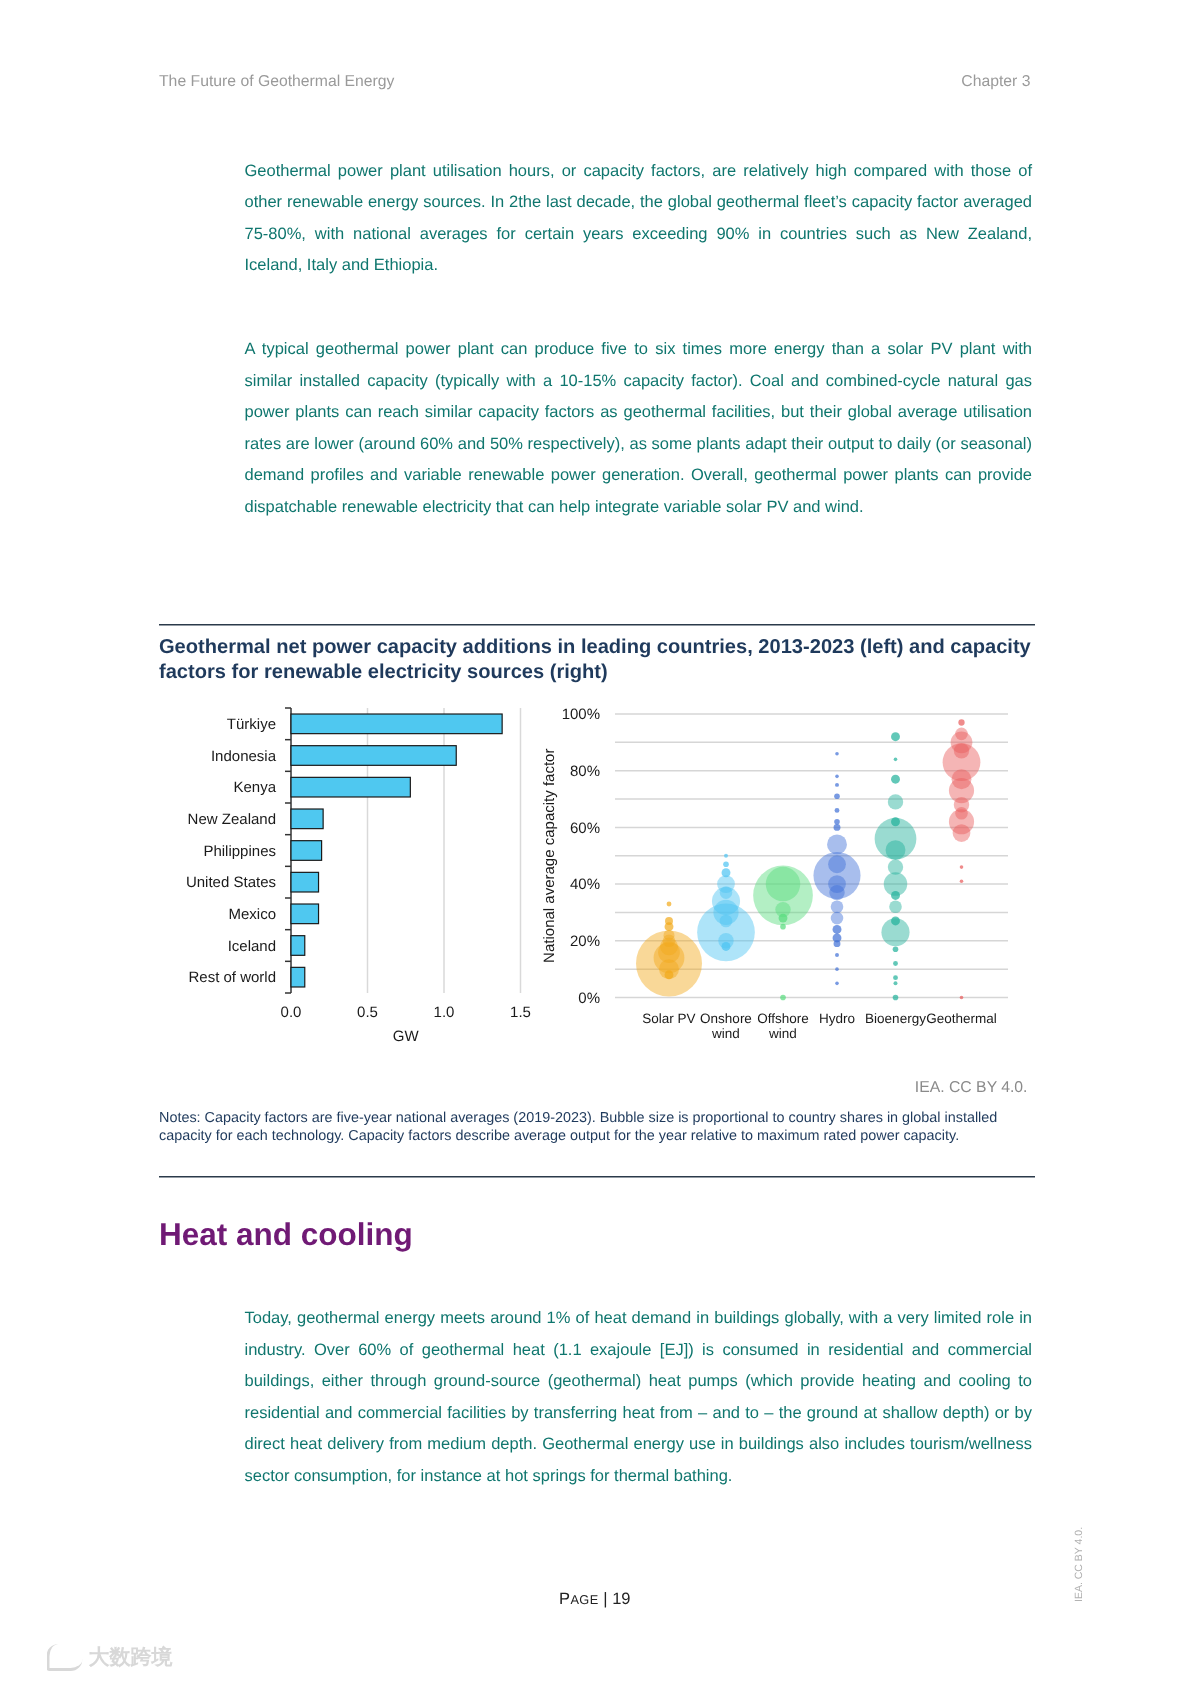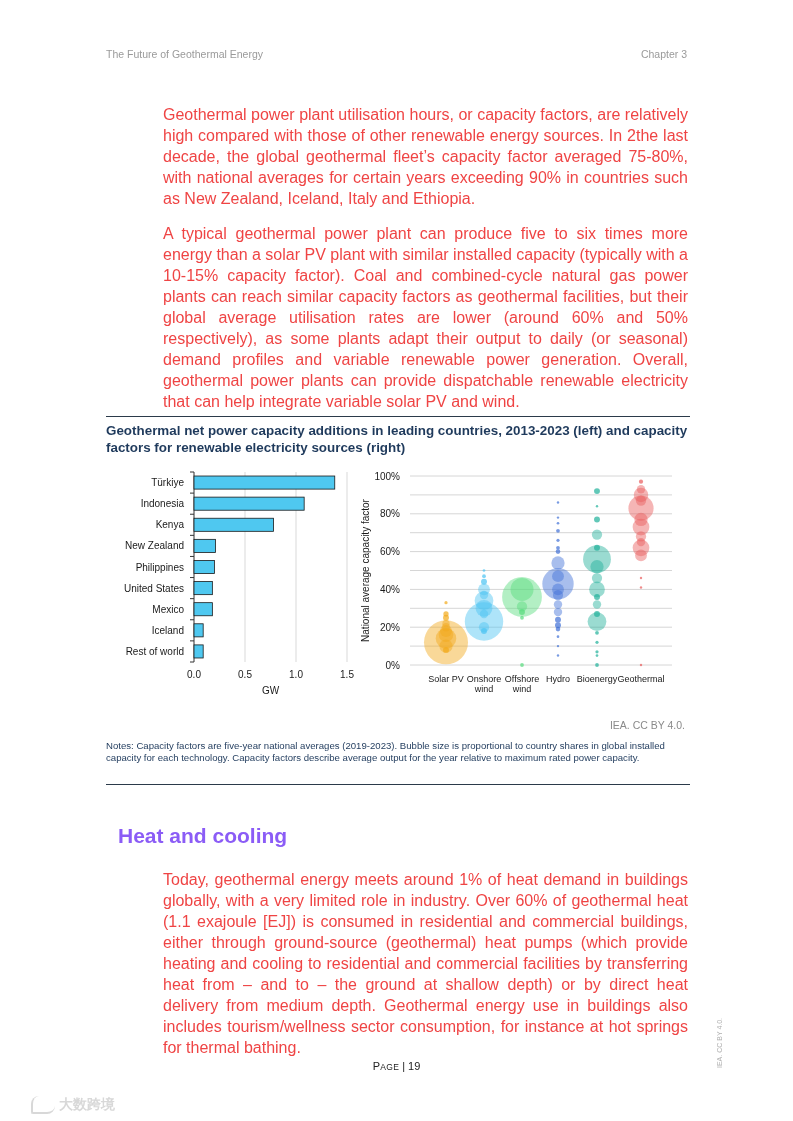--- a/index.html
+++ b/index.html
@@ -1,30 +1,30 @@
 <!DOCTYPE html>
 <html><head>
 <meta charset="utf-8">
 <style>
   html, body { margin: 0; padding: 0; background: #ffffff; }
   body { width: 793px; height: 1121px; position: relative; overflow: hidden; font-family: "Liberation Sans", sans-serif; color: #1a1a1a; }
   .running-header { position: absolute; top: 48px; left: 106px; right: 106px; font-size: 10.5px; color: #9a9a9a; display: flex; justify-content: space-between; }
-  .body-text { position: absolute; left: 163px; width: 525px; font-size: 16px; line-height: 21px; text-align: justify; color: #ef4444; margin: 0; }
+  .body-text { position: absolute; left: 163px; width: 525px; font-size: 11px; line-height: 21px; text-align: justify; color: #0f766e; margin: 0; }
   #para1 { top: 104px; }
   #para2 { top: 223px; }
   .rule { position: absolute; left: 106px; width: 584px; height: 0; border-top: 1.2px solid #2b3a4a; }
   #rule-top { top: 416px; }
   #rule-bottom { top: 784px; }
   .fig-title { position: absolute; left: 106px; top: 422px; width: 584px; font-size: 13.4px; line-height: 17px; font-weight: bold; color: #1f3a5c; }
   svg { position: absolute; left: 0; top: 0; }
   .axis-text { font-family: "Liberation Sans", sans-serif; font-size: 10px; fill: #1a1a1a; }
   .cat-text { font-family: "Liberation Sans", sans-serif; font-size: 9px; fill: #1a1a1a; }
   .credit { position: absolute; top: 719px; right: 108px; font-size: 10.5px; color: #8a8a8a; }
   .notes { position: absolute; left: 106px; top: 740px; width: 584px; font-size: 9.6px; line-height: 12px; color: #1f3a5c; }
-  .section-heading { position: absolute; left: 106px; top: 812px; font-size: 21px; font-weight: bold; color: #8b5cf6; margin: 12px; }
+  .section-heading { position: absolute; left: 106px; top: 812px; font-size: 21px; font-weight: bold; color: #701a75; margin: 0; }
   #para3 { top: 845px; margin-top: 24px; }
   .page-footer { position: absolute; top: 1060px; left: 0; width: 793px; text-align: center; font-size: 11px; color: #222; }
   .page-footer .sc { font-size: 8.5px; letter-spacing: 0.3px; }
   .side-license { position: absolute; left: 716px; top: 1068px; transform: rotate(-90deg); transform-origin: left top; font-size: 7px; color: #b0b0b0; white-space: nowrap; }
   .watermark { position: absolute; left: 8px; top: 1096px; font-size: 14px; color: #d8d8d8; font-weight: bold; display: flex; align-items: center; gap: 4px; padding-left: 23px; }
   .watermark .wm-icon { display: inline-block; width: 22px; height: 16px; border: 2px solid #d8d8d8; border-radius: 8px 8px 8px 2px; border-top: none; border-right: none; }
 </style>
 </head>
 <body>
 

